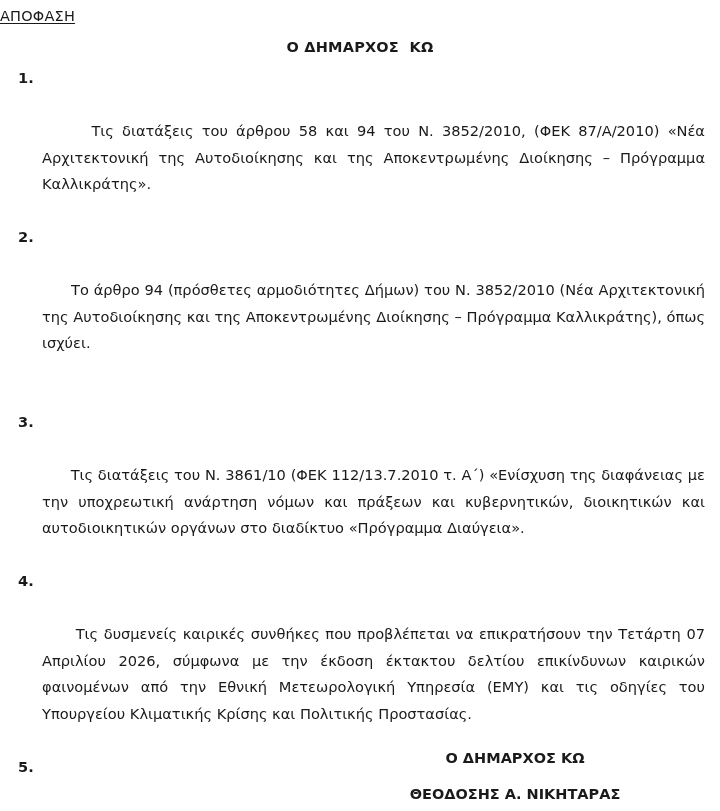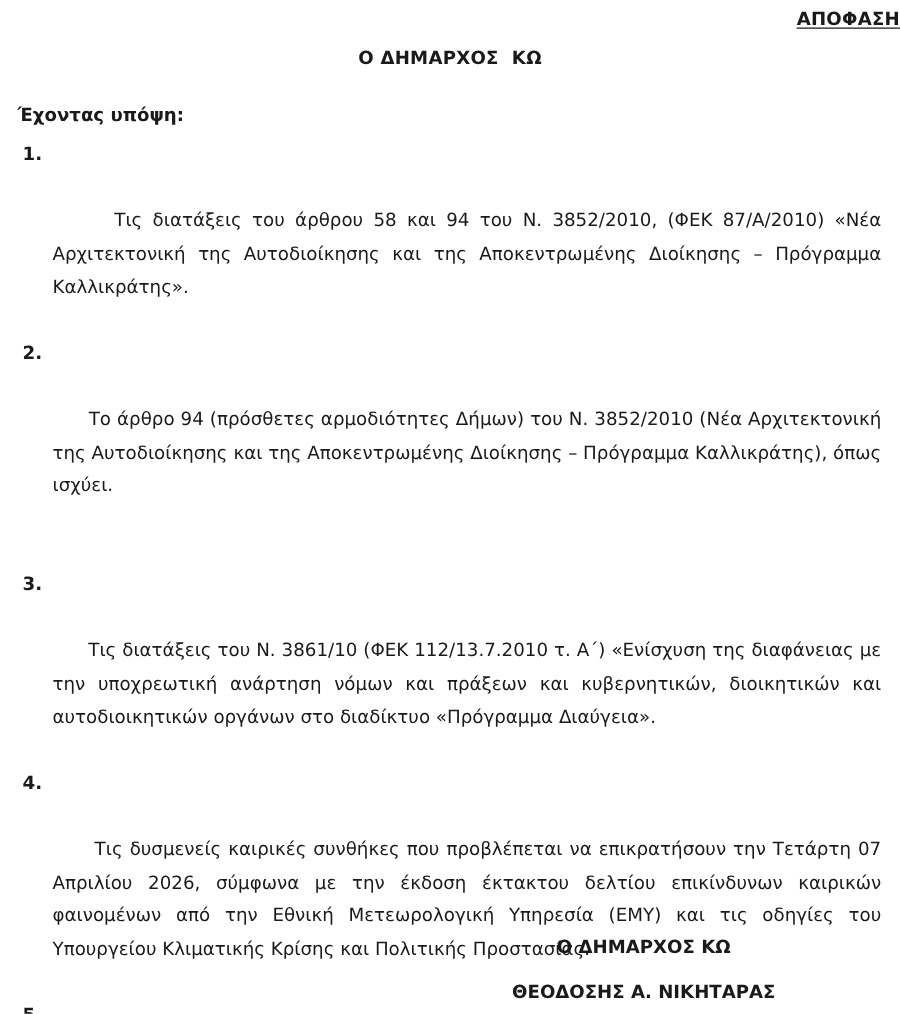--- a/index.html
+++ b/index.html
@@ -19,22 +19,22 @@
     position: relative;
     width: 720px;
     height: 811px;
     box-sizing: border-box;
     padding: 0;
     background: #ffffff;
   }
 
   
   .doc-title {
-    text-align: right;
-    font-weight: bold;
+    text-align: left;
+    font-weight: normal;
     font-size: 14.5px;
     letter-spacing: 0.2px;
     margin: 8px 0 0 0;
     padding: 0;
   }
   .doc-title .u {
     text-decoration: underline;
     text-underline-offset: 2px;
   }
   .doc-subtitle {
@@ -99,21 +99,20 @@
 </style>
 </head>
 <body>
 
 <div class="page">
 
   <h1 class="doc-title"><span class="u">ΑΠΟΦΑΣΗ</span></h1>
 
   <div class="doc-subtitle">Ο ΔΗΜΑΡΧΟΣ  ΚΩ</div>
 
-  <div class="considering">Έχοντας υπόψη:</div>
 
   <ol class="clauses">
     <li>
       <span class="num">1.</span>
       <span>Τις διατάξεις του άρθρου 58 και 94 του Ν. 3852/2010, (ΦΕΚ 87/Α/2010) «Νέα Αρχιτεκτονική της Αυτοδιοίκησης και της Αποκεντρωμένης Διοίκησης – Πρόγραμμα Καλλικράτης».</span>
     </li>
     <li>
       <span class="num">2.</span>
       <span>Το άρθρο 94 (πρόσθετες αρμοδιότητες Δήμων) του Ν. 3852/2010 (Νέα Αρχιτεκτονική της Αυτοδιοίκησης και της Αποκεντρωμένης Διοίκησης – Πρόγραμμα Καλλικράτης), όπως ισχύει.</span>
     </li>

